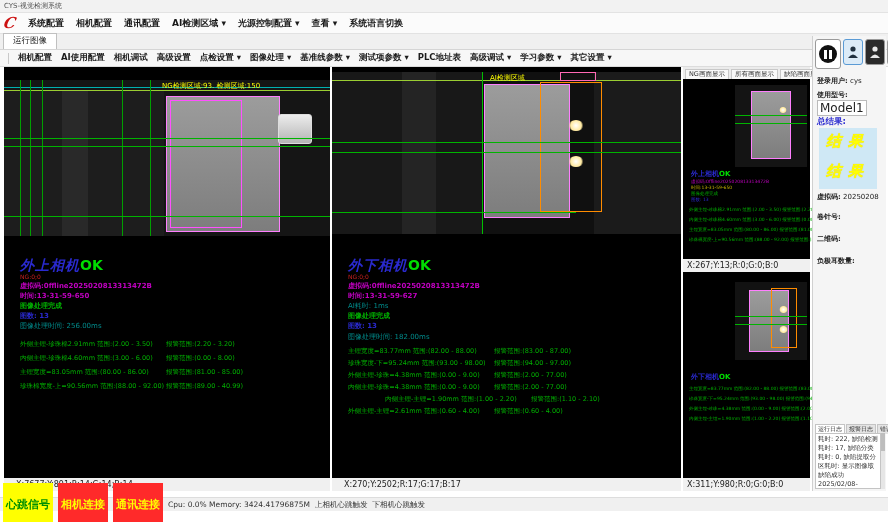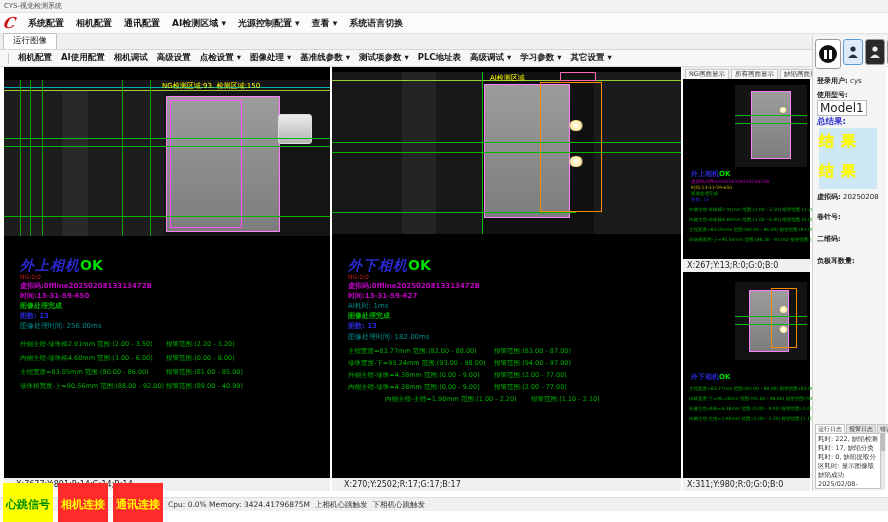--- a/index.html
+++ b/index.html
@@ -57,21 +57,21 @@
   #control-panel { left:812px; top:36px; width:74px; height:455px; background:#f5f5f5; border-left:1px solid #d0d0d0; }
   .btn-row { left:2px; top:3px; display:flex; gap:2px; align-items:flex-start; }
   .cbtn { background:#ffffff; border:1px solid #9a9a9a; border-radius:3px; display:flex; align-items:center; justify-content:center; cursor:pointer; }
   .cbtn.sel { background:#dcebf7; border-color:#5b9bd5; }
   .pause-circle { width:18px; height:18px; border-radius:50%; background:#111; display:flex; align-items:center; justify-content:center; gap:2px; }
   .pause-circle i { display:block; width:3px; height:9px; background:#fff; }
   .fld { left:4px; font-size:7px; color:#222; white-space:nowrap; }
   .fld b { font-weight:700; }
   .inset { display:inline-block; background:#fff; border:1px solid #bbb; font-size:12px; padding:0 2px; min-width:36px; }
   .total-lbl { color:#2a2ad0; font-weight:700; font-size:8.5px; }
-  .result-box { left:6px; width:58px; height:31px; background:#cfe8f5; color:#ffff00; font-weight:700; font-size:15px; letter-spacing:7px; text-align:left; line-height:26px; text-shadow:0 0 1px #e8c800; }
+  .result-box { left:6px; width:58px; height:31px; background:#cfe8f5; color:#ffff00; font-weight:700; font-size:15px; letter-spacing:7px; text-align:center; line-height:26px; text-shadow:0 0 1px #e8c800;font-style:italic; }
 
   .log-tabs { left:2px; top:388px; display:flex; gap:1px; }
   .log-tab { font-size:6px; color:#333; background:#e4e4e4; border:1px solid #c4c4c4; border-bottom:none; padding:0 2px; white-space:nowrap; }
   .log-tab.active { background:#ffffff; }
   .log-body { left:2px; top:397px; width:66px; height:56px; background:#ffffff; border:1px solid #c4c4c4; font-size:6.5px; color:#333; line-height:1.4; padding:1px 2px; overflow:hidden; }
   .log-scroll { right:1px; top:397px; width:4px; height:56px; background:#e6e6e6; }
   .log-scroll i { display:block; width:4px; height:18px; background:#bdbdbd; }
 
   
   #statusbar { left:0; top:497px; width:888px; height:14px; background:#f0f0f0; border-top:1px solid #dddddd; display:flex; align-items:center; gap:5px; padding-left:3px; font-size:7.5px; color:#333; }
@@ -206,20 +206,24 @@
       <span class="a">报警范围:(2.00 - 77.00)</span>
   </div>
   <div class="abs meas-row" style="top:316px;">
     <span class="m">内侧主锂-珍珠=4.38mm 范围:(0.00 - 9.00)</span>
       <span class="a">报警范围:(2.00 - 77.00)</span>
   </div>
   <div class="abs meas-row" style="top:328px;padding-left:37px;">
     <span class="m">内侧主锂-主锂=1.90mm 范围:(1.00 - 2.20)</span>
       <span class="a">报警范围:(1.10 - 2.10)</span>
   </div>
+  <div class="abs meas-row" style="top:340px;">
+    <span class="m">外侧主锂-主锂=2.61mm 范围:(0.60 - 4.00)</span>
+      <span class="a">报警范围:(0.60 - 4.00)</span>
+  </div>
   <div class="abs coord-strip">X:270;Y:2502;R:17;G:17;B:17</div>
 </div>
 
 <div class="abs" id="thumb-col">
   <div class="abs" id="thumb-tabs">
     <span class="mini-tab">NG画面显示</span>
     <span class="mini-tab">所有画面显示</span>
     <span class="mini-tab">缺陷画面显示</span>
   </div>
 

